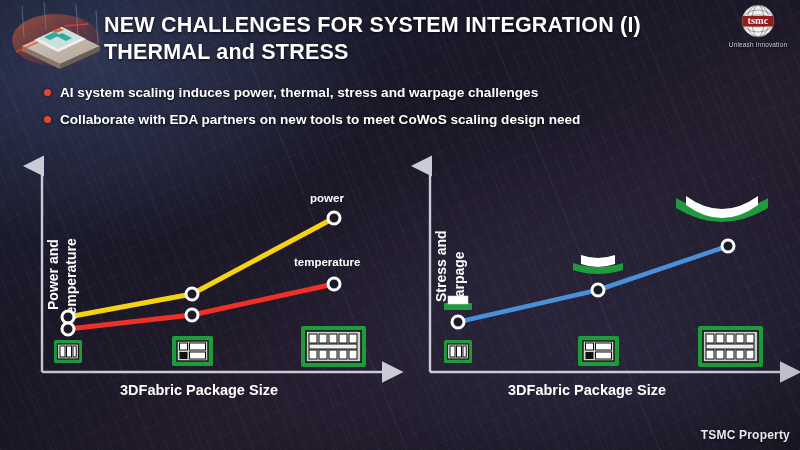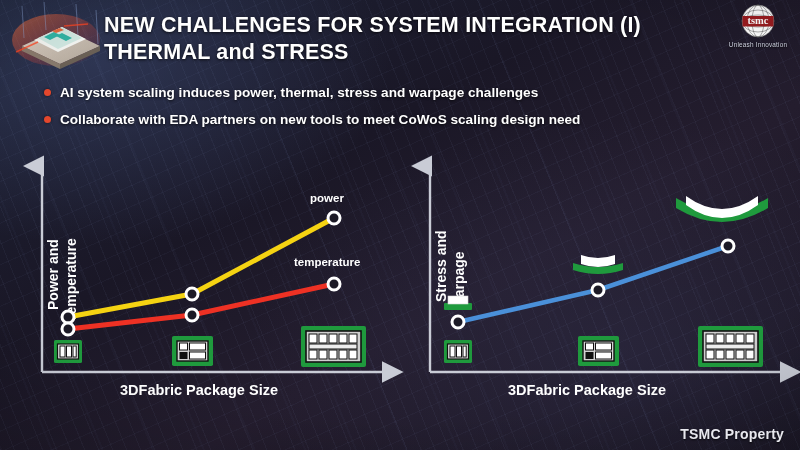--- a/index.html
+++ b/index.html
@@ -74,22 +74,22 @@
 
   .axis-label{
     fill:#ffffff;font-family:"Liberation Sans",sans-serif;font-weight:bold;
   }
   .ylab{font-size:14px;}
   .xlab{font-size:14.5px;}
   .serieslab{font-size:11.5px;fill:#ffffff;font-weight:bold;}
 
   
   .footer{
-    position:absolute;right:16px;bottom:8px;
-    color:#e8e8ee;font-size:14px;font-weight:bold;letter-spacing:.2px;
+    position:absolute;right:10px;bottom:8px;
+    color:#e8e8ee;font-size:12px;font-weight:bold;letter-spacing:.2px;
     text-shadow:0 1px 2px rgba(0,0,0,.8);
     margin-top:32px;
   }
 </style>
 </head>
 <body>
 
 <div class="slide">
   <div class="bg-grid"></div>
 

